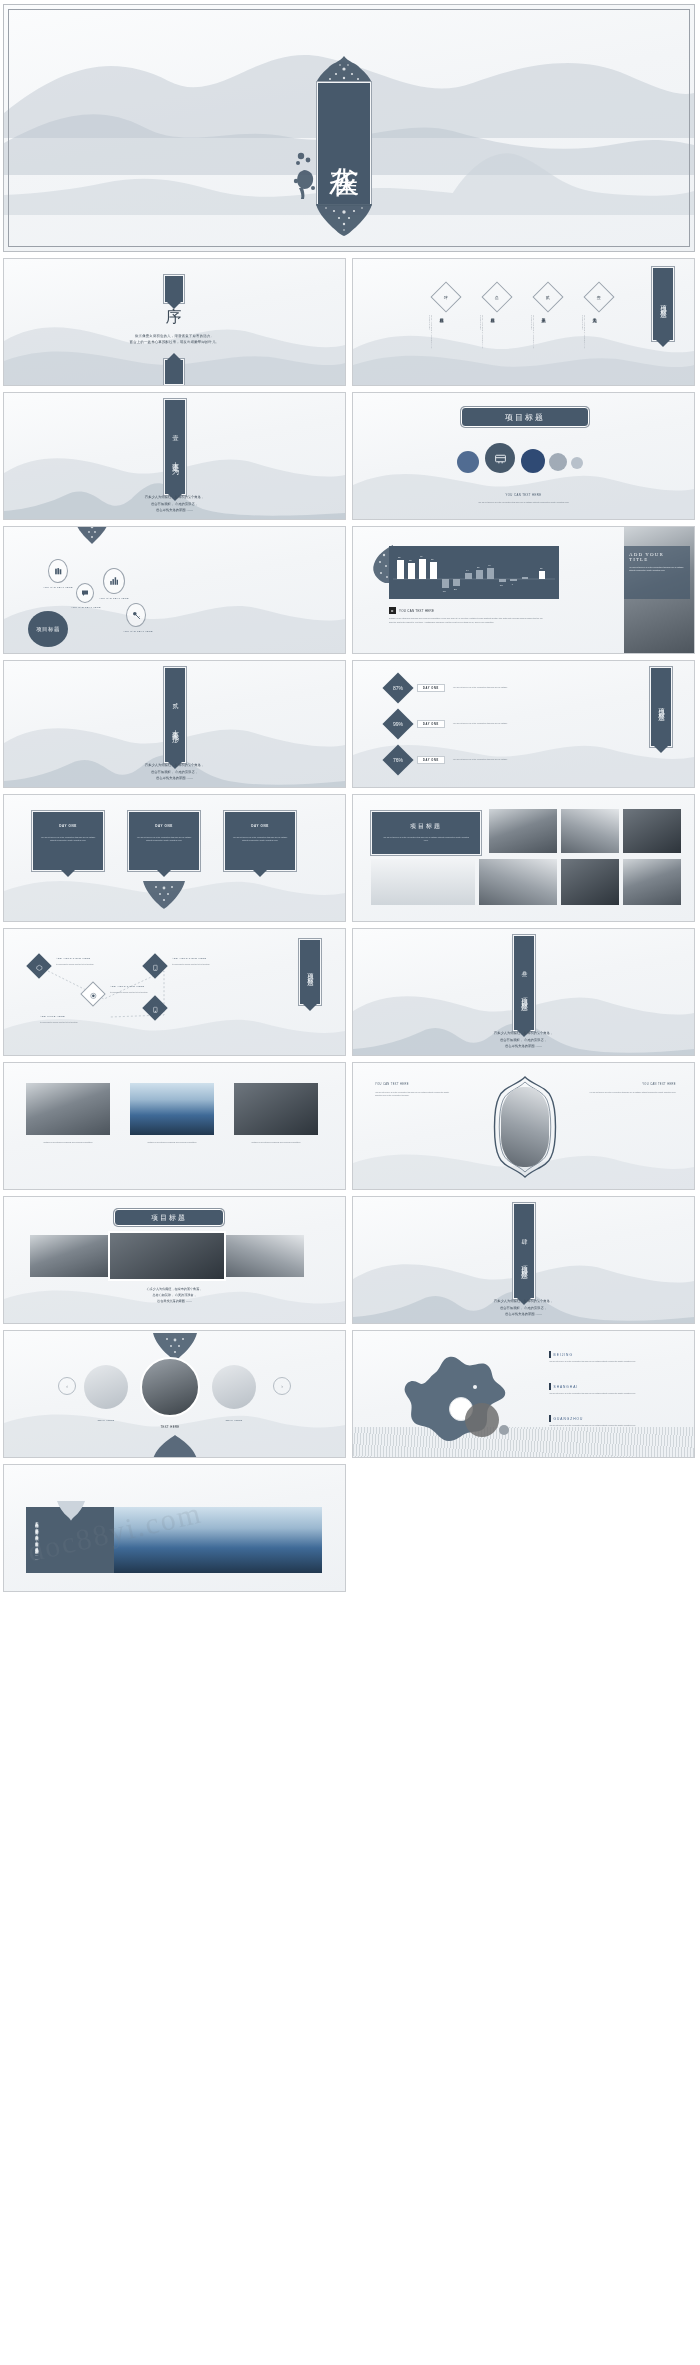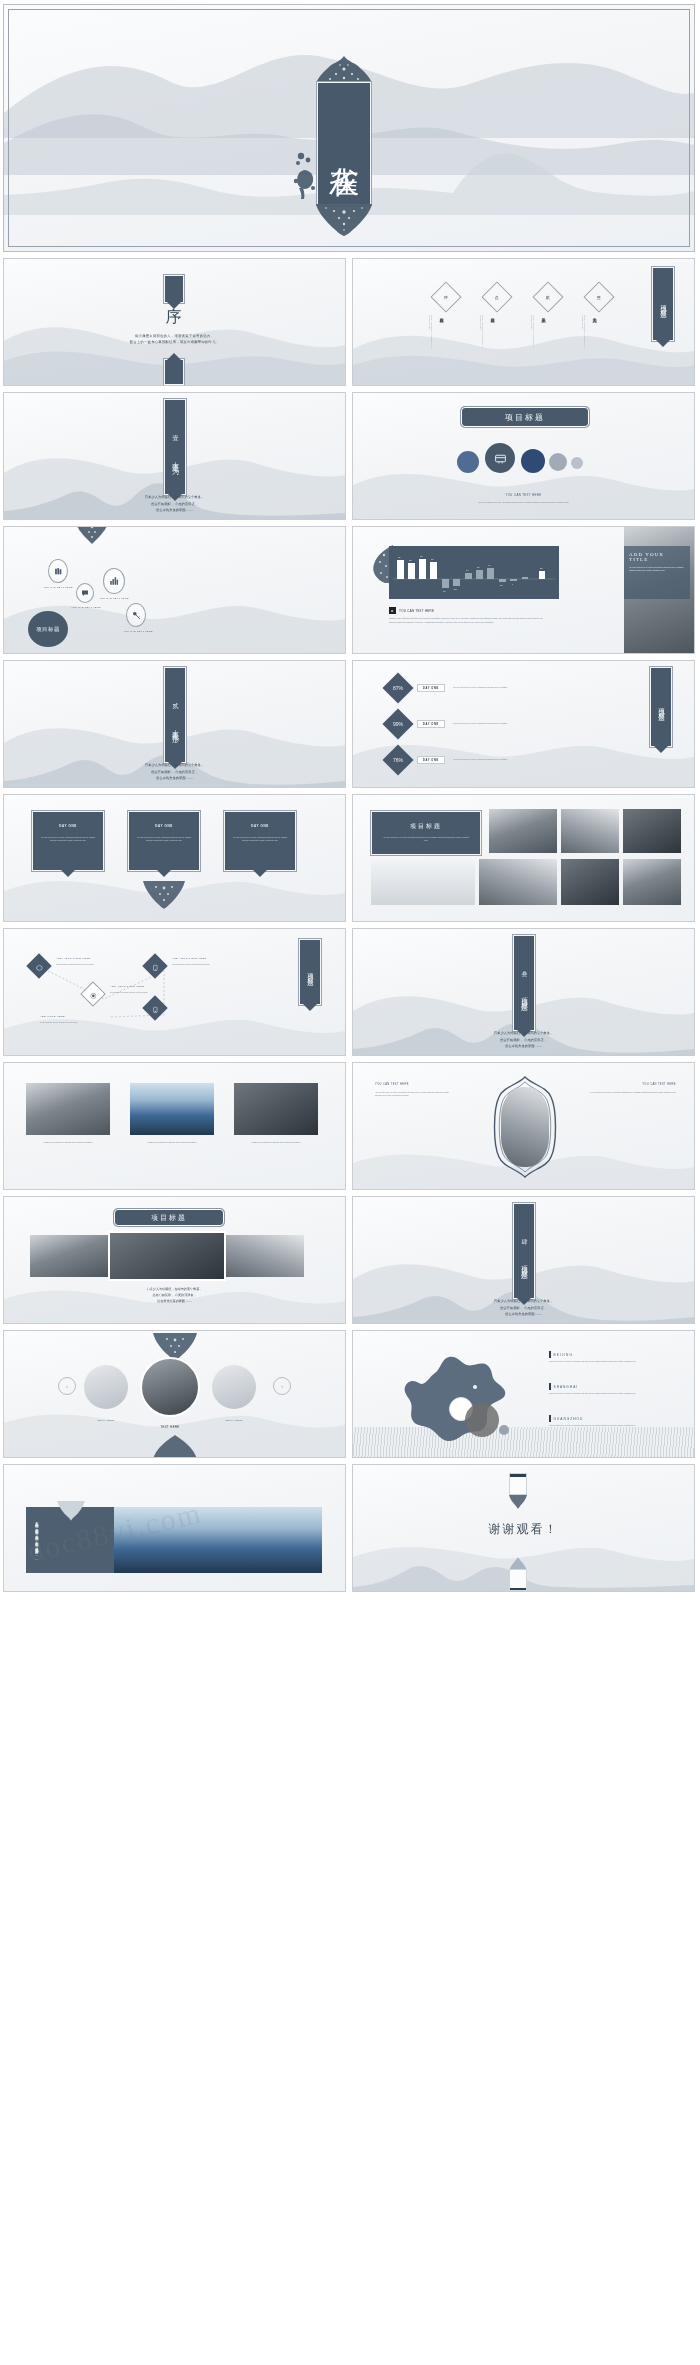--- a/index.html
+++ b/index.html
@@ -762,44 +762,15 @@
       </div>
       <div class="ornament" style="left:52px;top:36px;width:30px;height:20px;">
         <svg width="30" height="20" viewBox="0 0 30 20">
             <path d="M1 0 L29 0 C27 6 23 12 18 16 C16 18 15 19 15 20 C15 19 14 18 12 16 C7 12 3 6 1 0Z" fill="#ccd4dc"></path>
           </svg>
       </div>
       <div class="ph blue" style="left:110px;top:42px;width:208px;height:66px;"></div>
       <div class="wm" style="left:22px;top:50px;font-size:30px;">doc88yi.com</div>
     </div>
 
-    <div class="slide half">
-      <div class="mtn" style="top:36px;height:92px;opacity:.32">
-        <svg viewBox="0 0 343 92" preserveAspectRatio="none">
-            <path d="M0,56 C48,38 92,48 136,56 C180,64 216,38 262,50 C298,60 324,62 343,58 L343,92 L0,92Z" fill="#c5cdd5"></path>
-          </svg>
-      </div>
-      <div class="mtn" style="top:82px;height:46px;opacity:.5">
-        <svg viewBox="0 0 343 46" preserveAspectRatio="none">
-            <path d="M0,40 C26,38 42,30 56,22 C68,16 78,20 90,28 C102,38 112,34 124,26 C136,18 150,18 162,26 C176,36 190,40 212,40 C252,42 300,40 343,38 L343,46 L0,46Z" fill="#b7c2cb"></path>
-          </svg>
-      </div>
-      <div style="position:absolute;left:156px;top:8px;width:18px;height:22px;border:1px solid #cdd4da;background:#fbfcfd;">
-        <div style="position:absolute;left:0;right:0;top:0;height:2.5px;background:#2f3f52;"></div>
-      </div>
-      <div class="ornament" style="left:156px;top:30px;width:18px;height:14px;">
-        <svg width="18" height="14" viewBox="0 0 18 14">
-            <path d="M0 0 L18 0 C17 4 14 8 11 11 C10 13 9 13.5 9 14 C9 13.5 8 13 7 11 C4 8 1 4 0 0Z" fill="#47596b" opacity=".85"></path>
-          </svg>
-      </div>
-      <div class="cn" style="position:absolute;left:0;right:0;top:56px;text-align:center;font-size:12px;letter-spacing:2px;">谢谢观看！</div>
-      <div class="ornament" style="left:156px;top:92px;width:18px;height:14px;transform:rotate(180deg);">
-        <svg width="18" height="14" viewBox="0 0 18 14">
-            <path d="M0 0 L18 0 C17 4 14 8 11 11 C10 13 9 13.5 9 14 C9 13.5 8 13 7 11 C4 8 1 4 0 0Z" fill="#9fadba" opacity=".85"></path>
-          </svg>
-      </div>
-      <div style="position:absolute;left:156px;top:104px;width:18px;height:22px;border:1px solid #cdd4da;background:#fbfcfd;">
-        <div style="position:absolute;left:0;right:0;bottom:0;height:2.5px;background:#2f3f52;"></div>
-      </div>
-    </div>
   </div>
 
 </div>
 
 </body></html>

